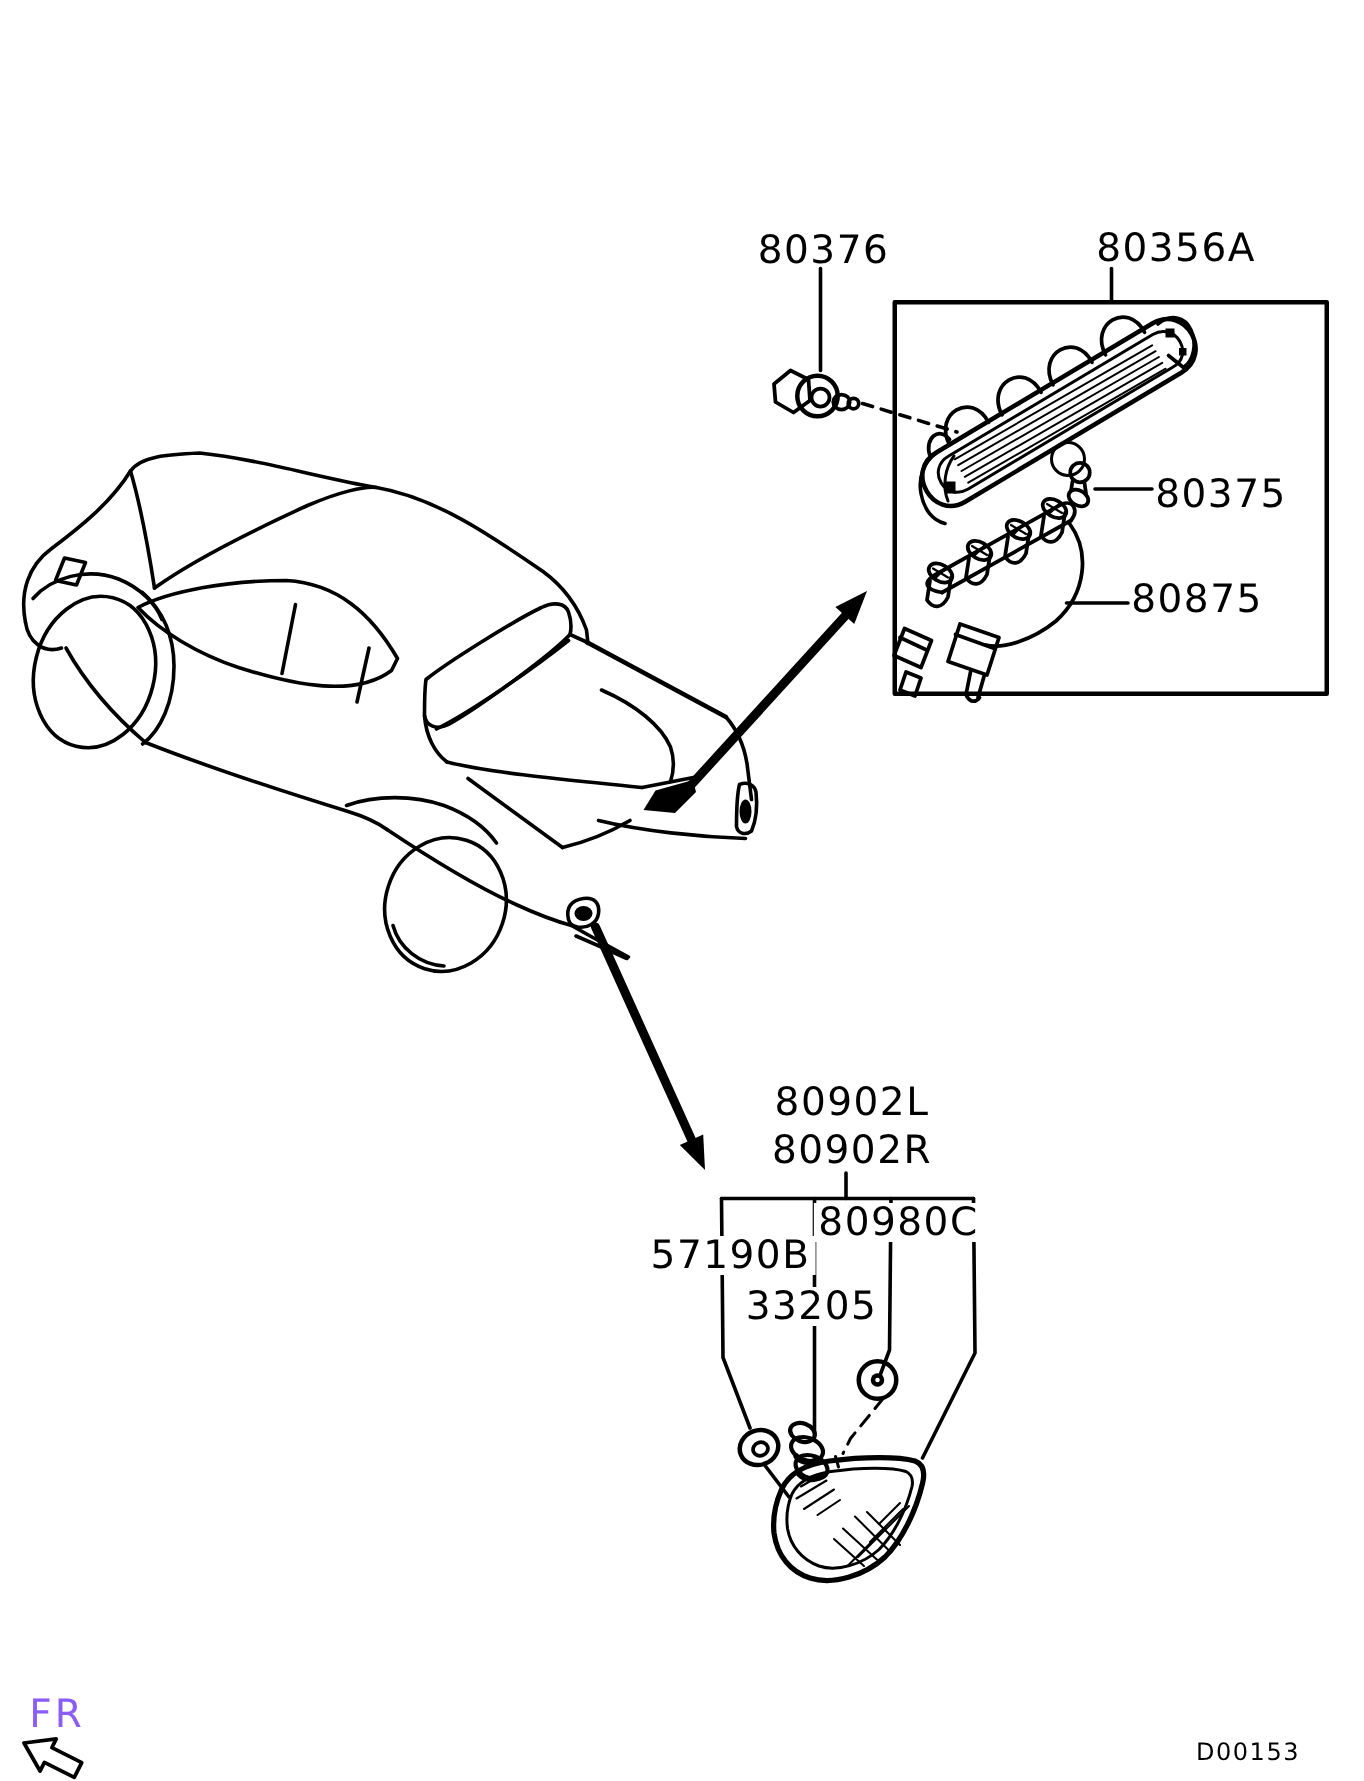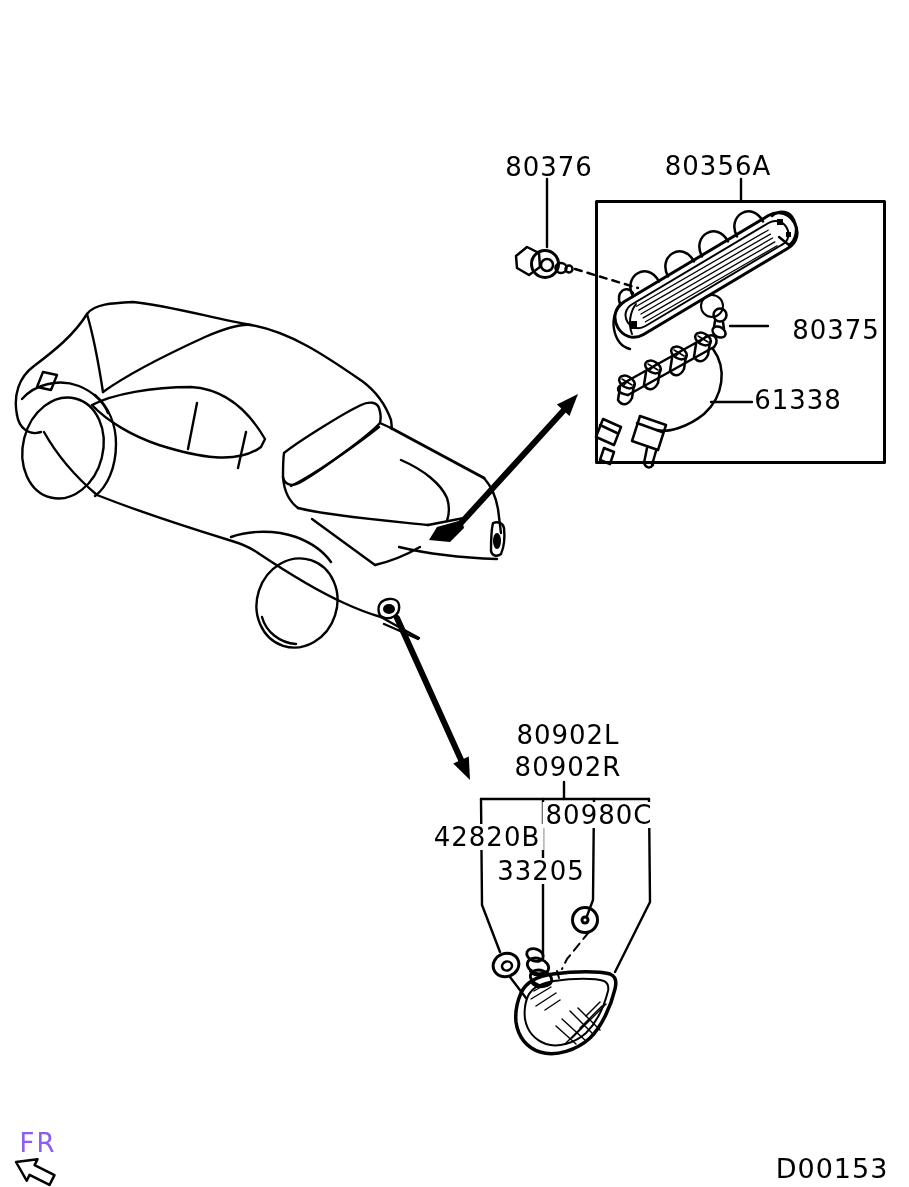--- a/index.html
+++ b/index.html
@@ -2,21 +2,21 @@
 <html><head>
 <meta charset="utf-8">
 <style>
   html,body{margin:0;padding:0;background:#fff;}
   #stage{position:relative;width:909px;height:1187px;background:#fff;overflow:hidden;
          font-family:"DejaVu Sans","Liberation Sans",sans-serif;color:#000;margin-top:16px;}
   #lineart{position:absolute;left:0;top:0;}
   .part-label{position:absolute;transform:translate(-50%,-50%);font-size:26px;
               letter-spacing:1px;white-space:nowrap;line-height:1;color:#000;}
   .masked{background:#fff;padding:0 3px;}
-  .code-label{position:absolute;transform:translate(-50%,-50%);font-size:27px;
+  .code-label{position:absolute;transform:translate(-50%,-50%);font-size:16px;
               letter-spacing:1px;white-space:nowrap;color:#000;}
   .fr-label{position:absolute;transform:translate(-50%,-50%);font-size:26px;
             letter-spacing:2px;white-space:nowrap;color:#8b5cf6;}
 </style>
 </head>
 <body>
 
 <div id="stage">
 
 <svg id="lineart" width="909" height="1187" viewBox="0 0 909 1187" fill="none" stroke="#000" stroke-width="2.4" stroke-linecap="round" stroke-linejoin="round">
@@ -231,25 +231,25 @@
     <rect x="206" y="1182" width="4" height="3"></rect>
     <rect x="233" y="1182" width="3" height="3"></rect>
     <rect x="263" y="1182" width="4" height="3"></rect>
     <rect x="291" y="1182" width="3" height="3"></rect>
     <rect x="507" y="1182" width="4" height="3"></rect>
     <rect x="897" y="1182" width="4" height="3"></rect>
   </g>
 </svg>
 
 <div class="part-label" style="left:549px;top:151px">80376</div>
-<div class="part-label" style="left:718px;top:150px">80356A</div>
-<div class="part-label" style="left:836px;top:314px">80375</div>
-<div class="part-label" style="left:798px;top:384px">61338</div>
+<div class="part-label" style="left:784px;top:150px">80356A</div>
+<div class="part-label" style="left:814px;top:314px">80375</div>
+<div class="part-label" style="left:798px;top:384px">80875</div>
 <div class="part-label" style="left:568px;top:719px">80902L</div>
 <div class="part-label" style="left:568px;top:751px">80902R</div>
-<div class="part-label masked" style="left:487px;top:821px">42820B</div>
+<div class="part-label masked" style="left:487px;top:821px">57190B</div>
 <div class="part-label masked" style="left:599px;top:799px">80980C</div>
 <div class="part-label masked" style="left:541px;top:855px">33205</div>
 
 <div class="fr-label" style="left:38px;top:1127px">FR</div>
 <div class="code-label" style="left:832px;top:1152px">D00153</div>
 
 </div>
 
 </body></html>

